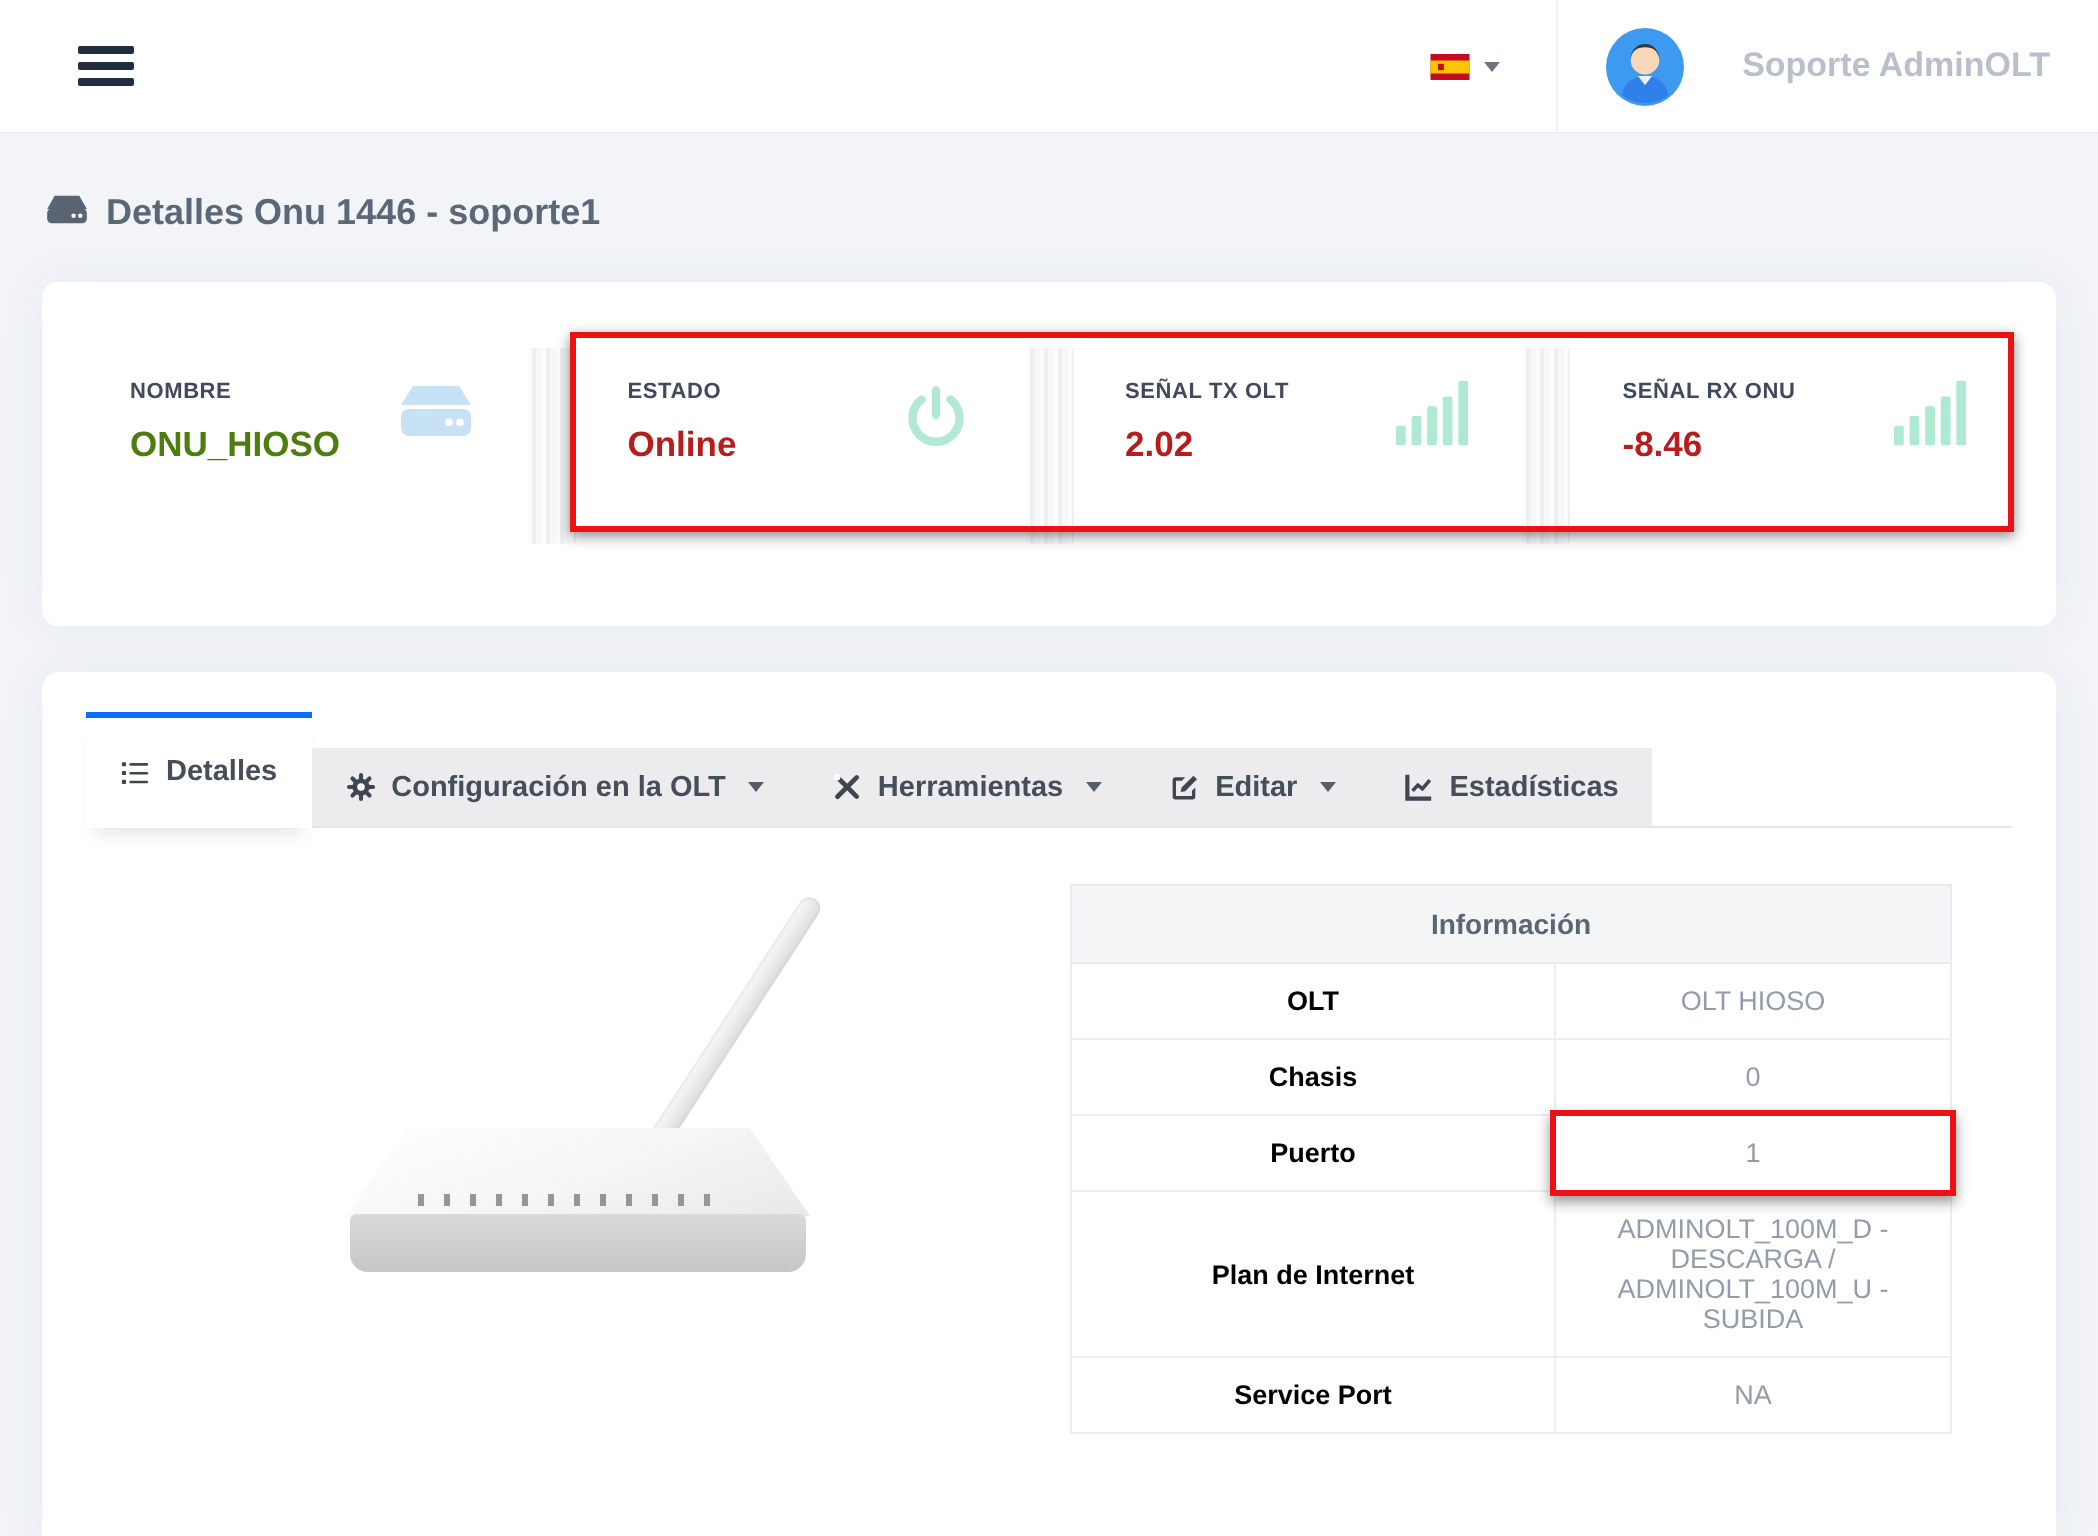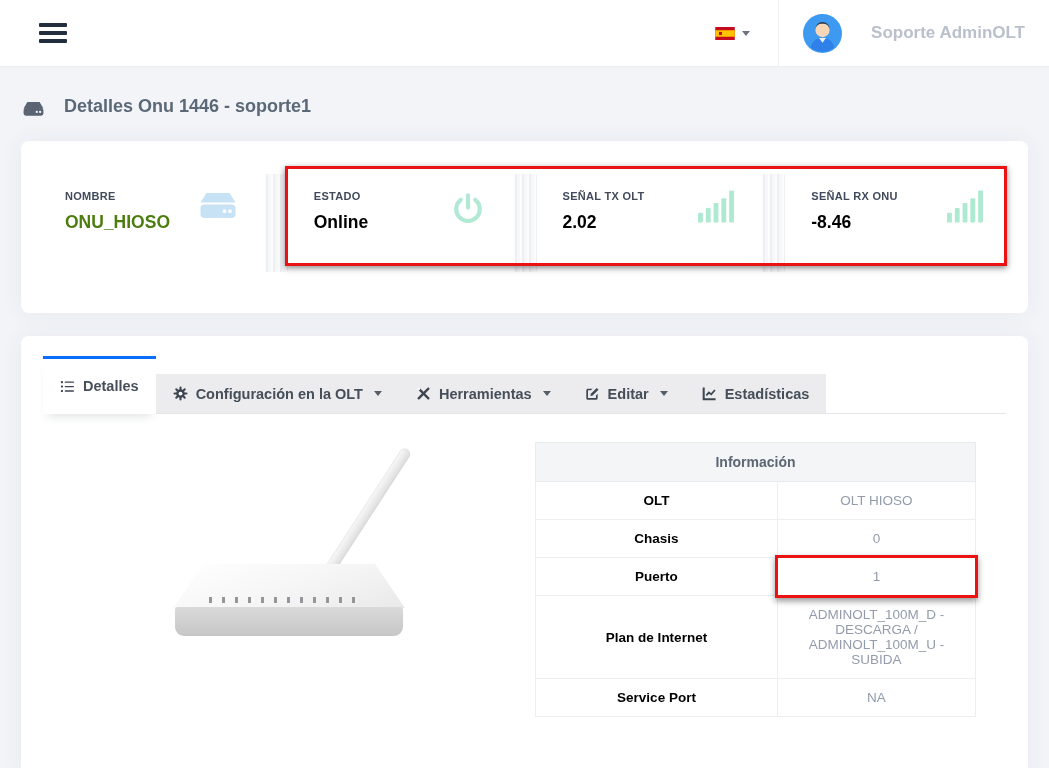--- a/index.html
+++ b/index.html
@@ -19,32 +19,32 @@
   .hamburger { background: none; border: none; cursor: pointer; display: flex; flex-direction: column; gap: 4px; padding: 4px; }
   .hamburger span { display: block; width: 28px; height: 4px; background: #222d3d; border-radius: 1px; }
   .topbar-right { display: flex; align-items: center; height: 100%; }
   .lang-select { display: flex; align-items: center; gap: 7px; padding-right: 28px; background: none; border: none; cursor: pointer; }
   .caret { width: 0; height: 0; border-left: 4px solid transparent; border-right: 4px solid transparent; border-top: 5px solid #6b7480; }
   .profile { display: flex; align-items: center; gap: 29px; height: 100%; border-left: 1px solid #eef1f5; padding-left: 24px; cursor: pointer; }
   .profile-name { color: #b9c0cc; font-size: 17px; font-weight: 600; }
 
   
   .page-wrap { padding: 0 21px; }
-  .page-title-row { margin: 29px 0 0 2px; display: flex; align-items: flex-end; gap: 20px; }
+  .page-title-row { margin: 29px 0 0 2px; display: flex; align-items: flex-start; gap: 9px; }
   .page-title { font-size: 18px; font-weight: 700; color: #5b6878; }
 
   
   .card { background: #fff; border-radius: 8px; box-shadow: 0 0 24px rgba(56,66,82,.06); }
 
   .stats-card { margin-top: 24px; height: 172px; position: relative; padding-left: 21px; }
   .stats-row { position: absolute; inset: 0; display: flex; align-items: center; padding: 0 18px 34px; }
   .stat { flex: 1; display: flex; justify-content: space-between; align-items: flex-start; padding: 0 26px; }
   .stat-label { font-size: 11px; font-weight: 800; color: #414a5c; letter-spacing: .3px; margin: 3px 0 10px; }
   .stat-value { font-size: 17.5px; font-weight: 800; color: #4d7c0f; }
-  .stat-value.teal { color: #000000; }
+  .stat-value.teal { color: #b91c1c; }
   .stat-icon { margin-top: 3px; }
   .stat-divider {
     width: 24px; height: 98px; flex: none; align-self: center; margin-bottom: -26px;
     background: repeating-linear-gradient(90deg, #fcfcfd 0 2px, #edeff2 2px 4px, #f6f7f9 4px 7px);
     border-radius: 2px;
   }
   .red-frame {
     position: absolute; left: 264px; top: 25px; width: 722px; height: 100px;
     border: 3px solid #ea1212; box-shadow: 0 2px 6px rgba(20,20,20,.5);
     pointer-events: none; z-index: 5;

